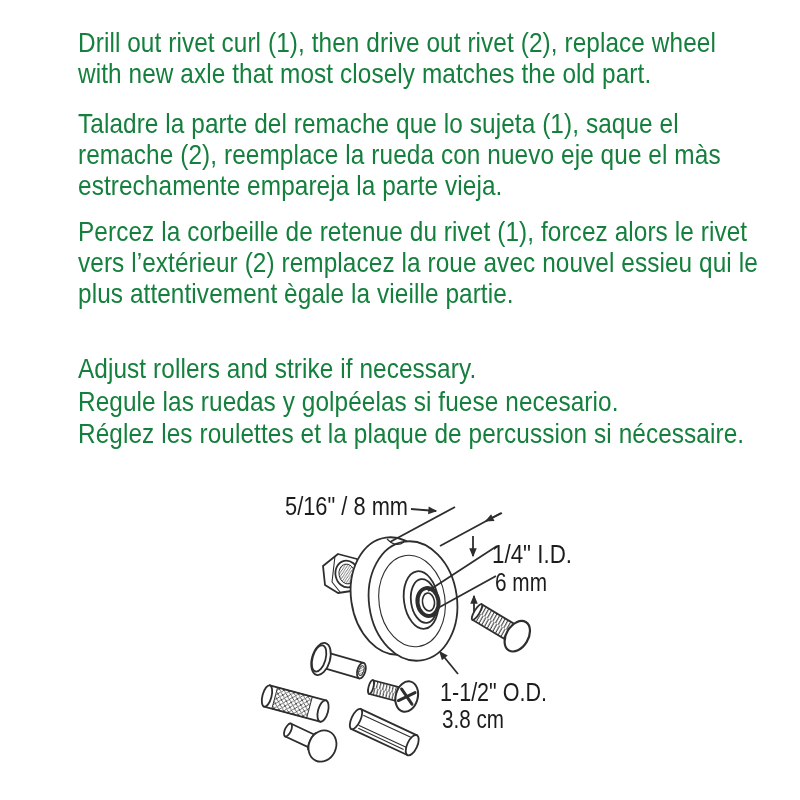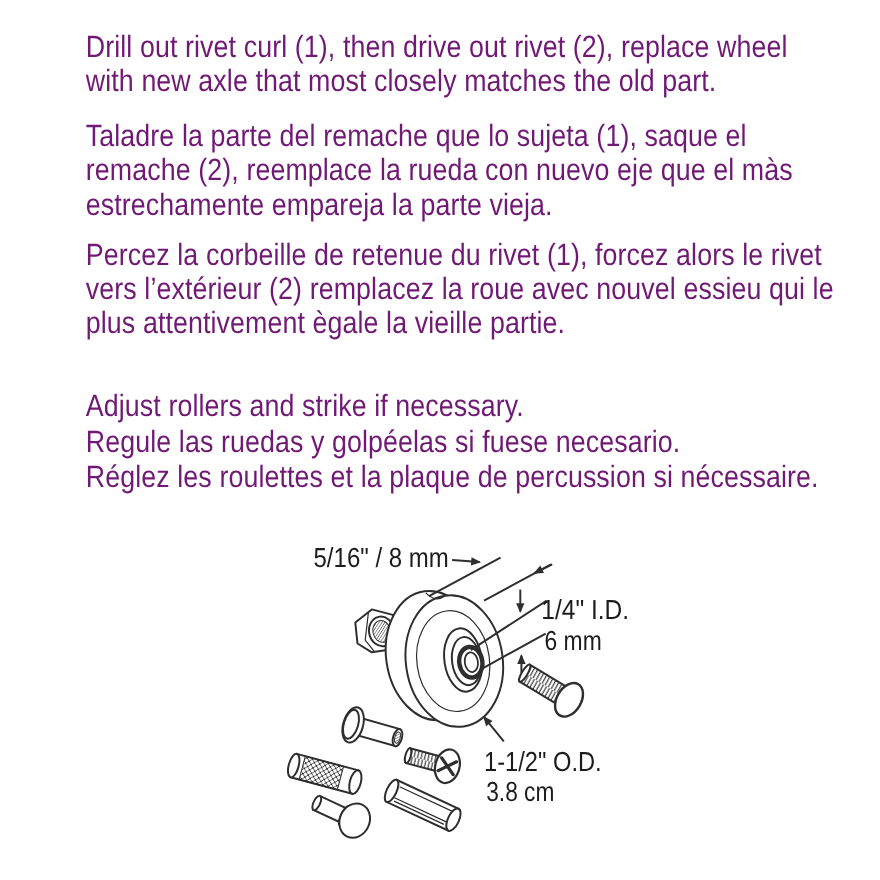--- a/index.html
+++ b/index.html
@@ -1,18 +1,18 @@
 <!DOCTYPE html>
 <html><head>
 <meta charset="utf-8">
 <style>
   html, body { margin:0; padding:0; background:#ffffff; }
   .page {
     position:relative; width:800px; height:800px; background:#ffffff;
-    overflow:hidden; font-family:"Liberation Sans", sans-serif; color:#701a75;
+    overflow:hidden; font-family:"Liberation Sans", sans-serif; color:#15803d;
   }
   .para {
     position:absolute; left:78px; font-size:28px; line-height:31px;
     transform:scaleX(0.87); transform-origin:0 0; white-space:nowrap;
     letter-spacing:0.1px;
   }
   .para2 { line-height:32.5px; }
   .tl { white-space:nowrap; }
   .diagram { position:absolute; left:0; top:480px; width:800px; height:320px; }
   .ln   { stroke:#2e2e2e; stroke-width:1.8; fill:none; }

